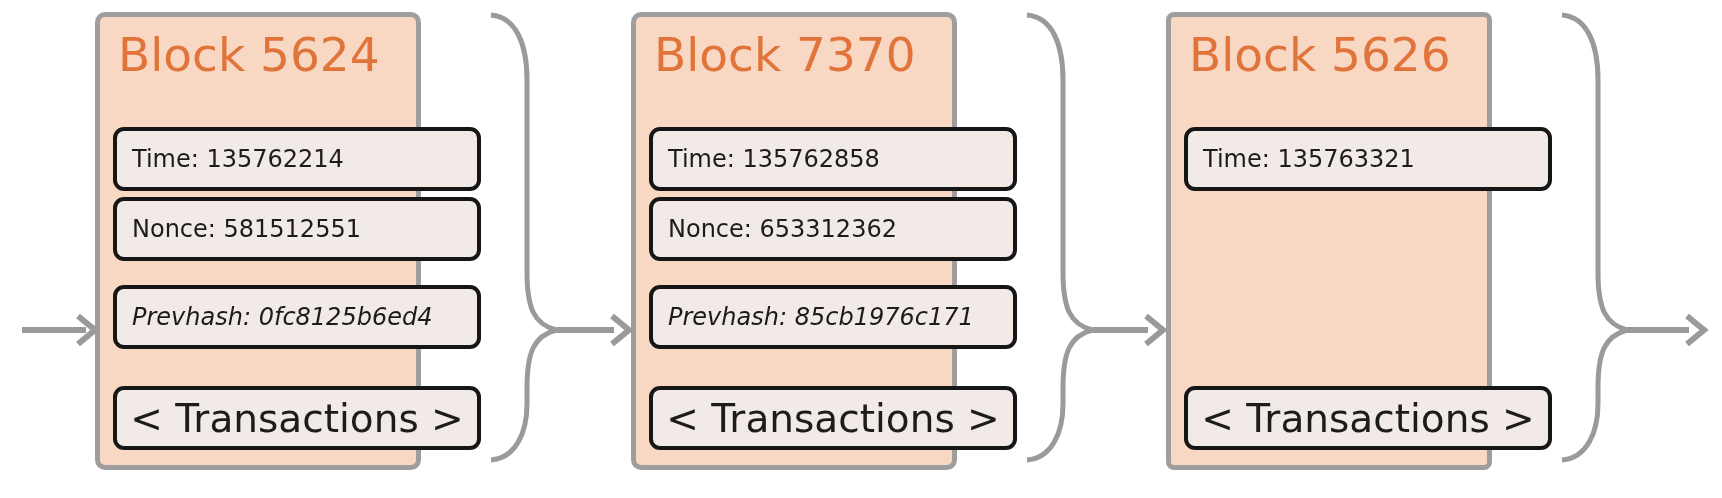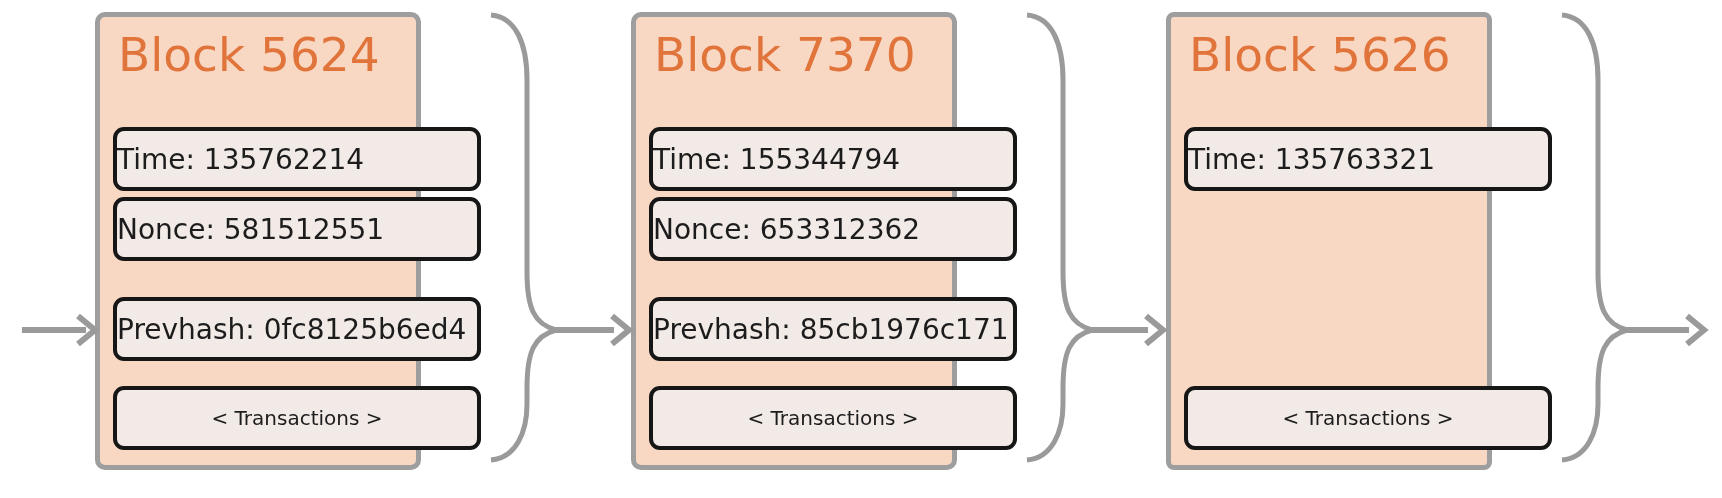--- a/index.html
+++ b/index.html
@@ -29,45 +29,45 @@
   }
   .block-title{
     position:absolute; left:18px; top:10px;
     font-size:47px; color:var(--title-orange); white-space:nowrap;
   }
   .row{
     position:absolute; left:13px; width:368px; height:64px; box-sizing:border-box;
     background:var(--field-fill);
     border:4px solid var(--field-border);
     border-radius:11px;
-    display:flex; align-items:center; padding-left:0;
-    font-size:28px; white-space:nowrap;
+    display:flex; align-items:center; padding-left:15px;
+    font-size:24px; white-space:nowrap;
   }
   .row-time{top:110px;}
   .row-nonce{top:180px;}
-  .row-prevhash{top:280px;}
-  .row-transactions{top:369px; justify-content:center; padding-left:0; font-size:20px;}
+  .row-prevhash{top:268px;font-style:italic;}
+  .row-transactions{top:369px; justify-content:center; padding-left:0; font-size:39px;}
   .b1{left:95px;} .b2{left:631px;} .b3{left:1166px;border-radius:8px;}
 </style>
 </head>
 <body>
 
 <div class="canvas">
 
   <div class="block b1">
     <div class="block-title">Block 5624</div>
     <div class="row row-time">Time: 135762214</div>
     <div class="row row-nonce">Nonce: 581512551</div>
     <div class="row row-prevhash">Prevhash: 0fc8125b6ed4</div>
     <div class="row row-transactions">&lt; Transactions &gt;</div>
   </div>
 
   <div class="block b2">
     <div class="block-title">Block 7370</div>
-    <div class="row row-time">Time: 155344794</div>
+    <div class="row row-time">Time: 135762858</div>
     <div class="row row-nonce">Nonce: 653312362</div>
     <div class="row row-prevhash">Prevhash: 85cb1976c171</div>
     <div class="row row-transactions">&lt; Transactions &gt;</div>
   </div>
 
   <div class="block b3">
     <div class="block-title">Block 5626</div>
     <div class="row row-time">Time: 135763321</div>
     <div class="row row-transactions">&lt; Transactions &gt;</div>
   </div>

